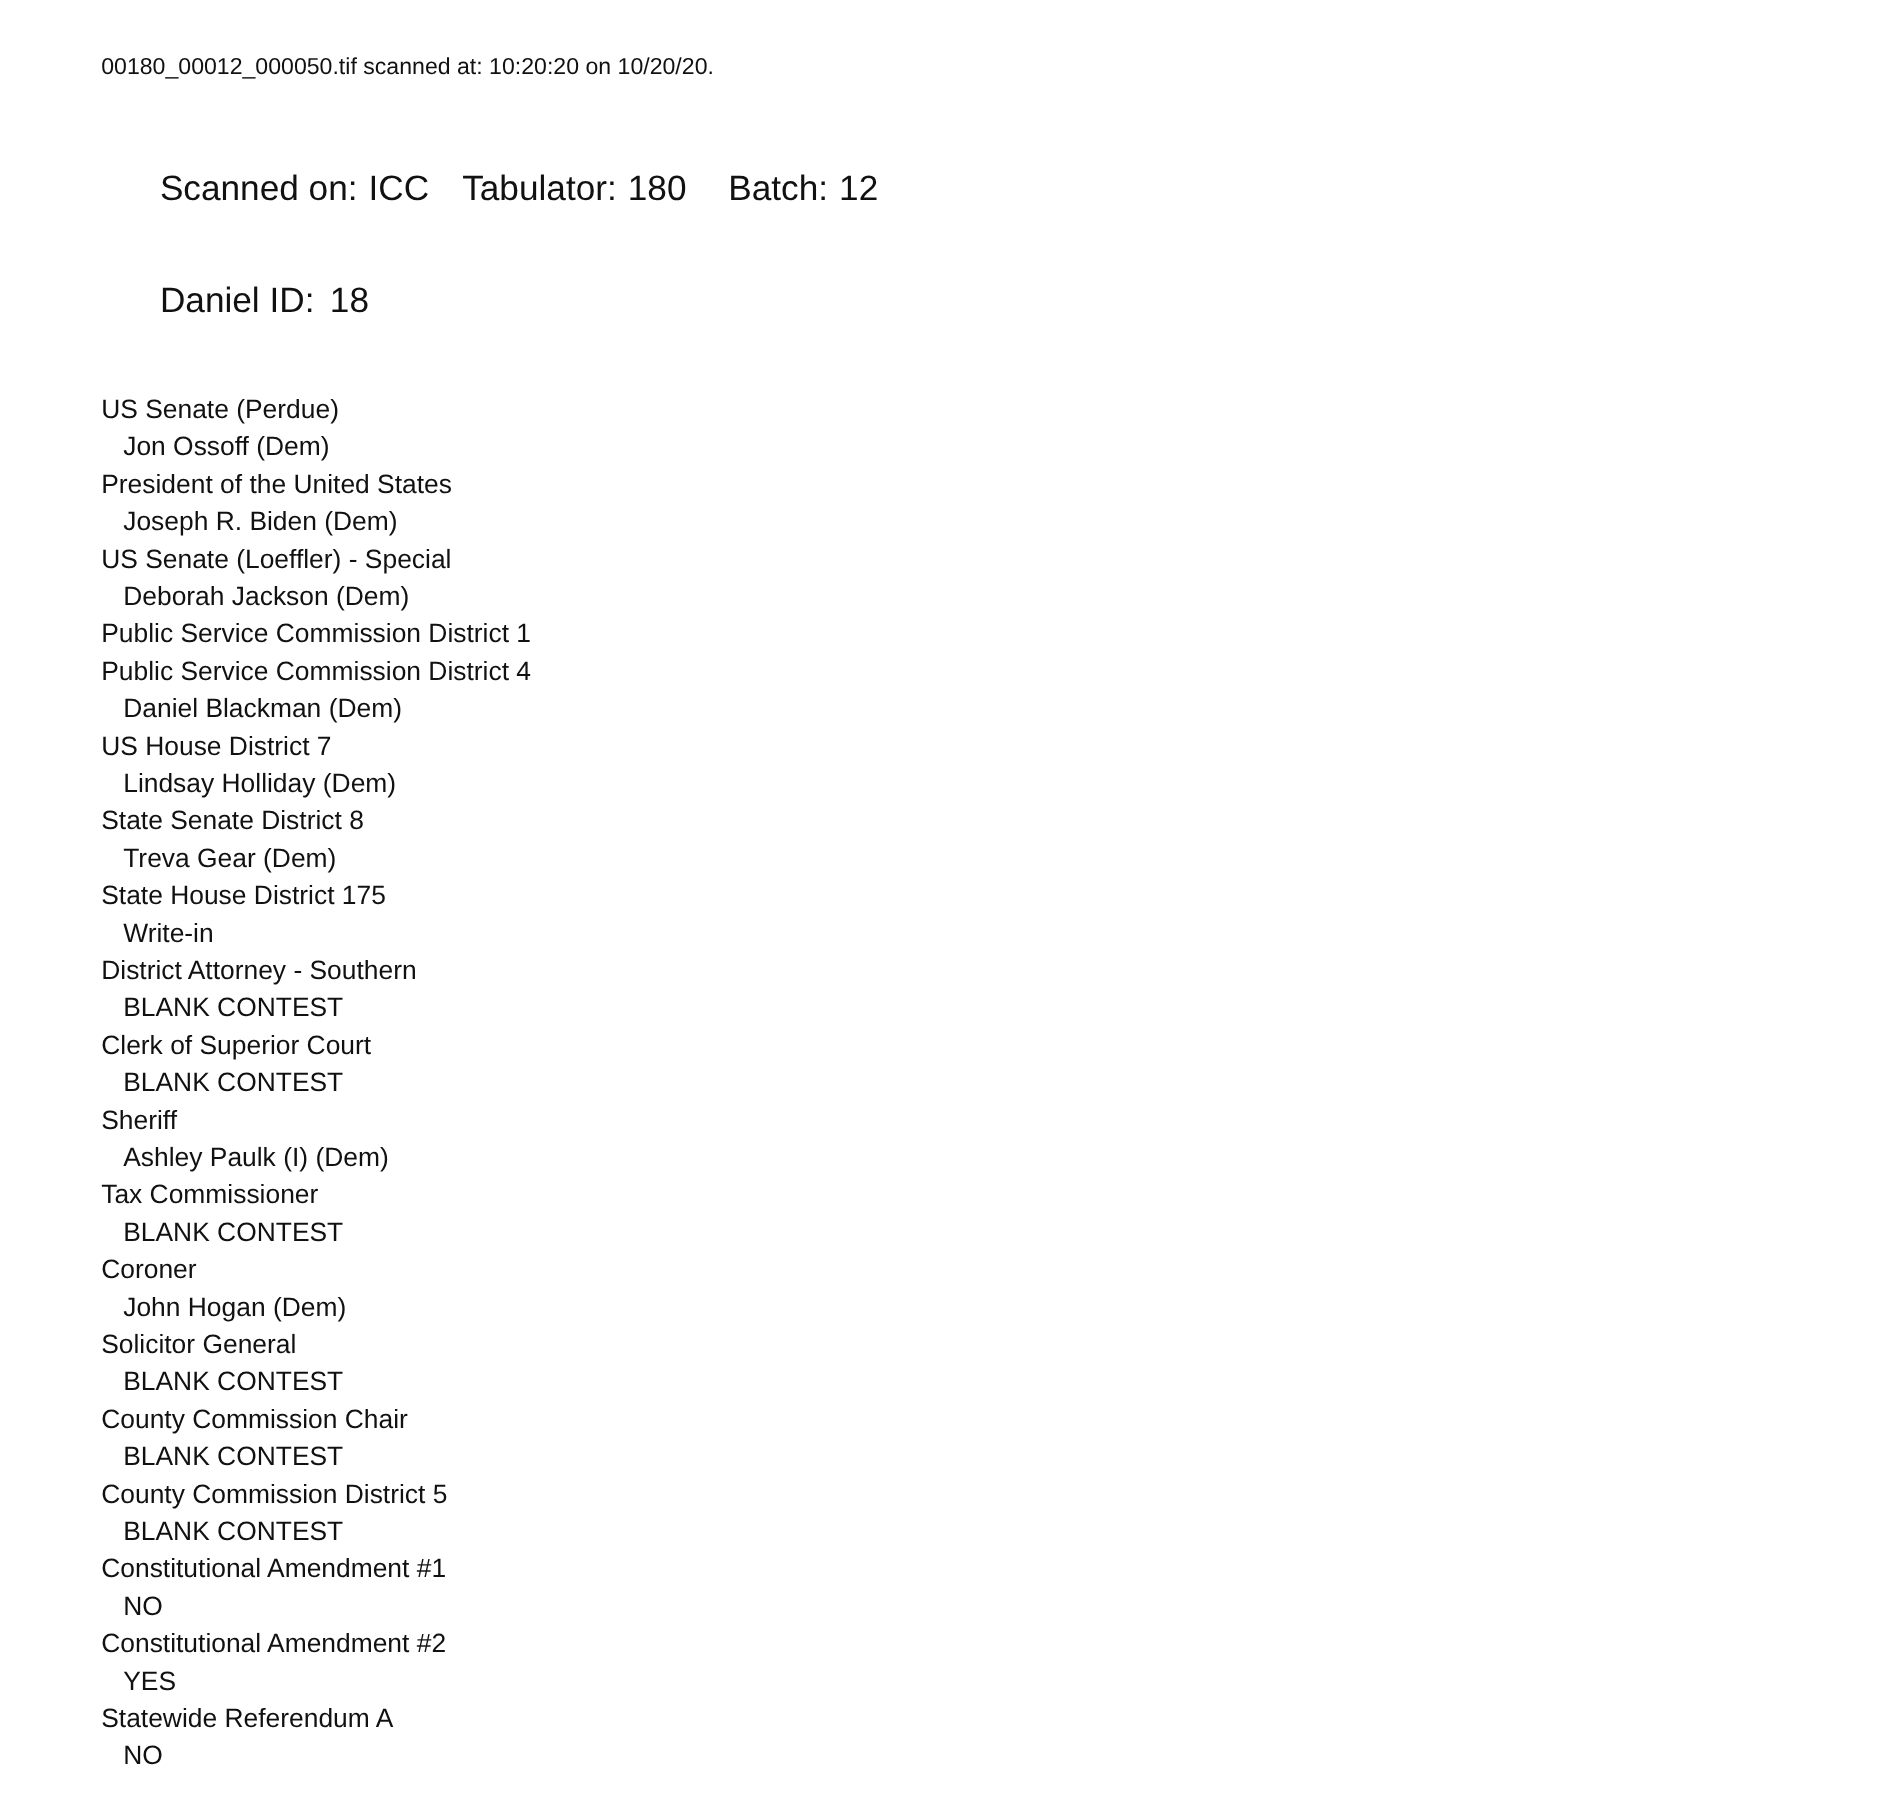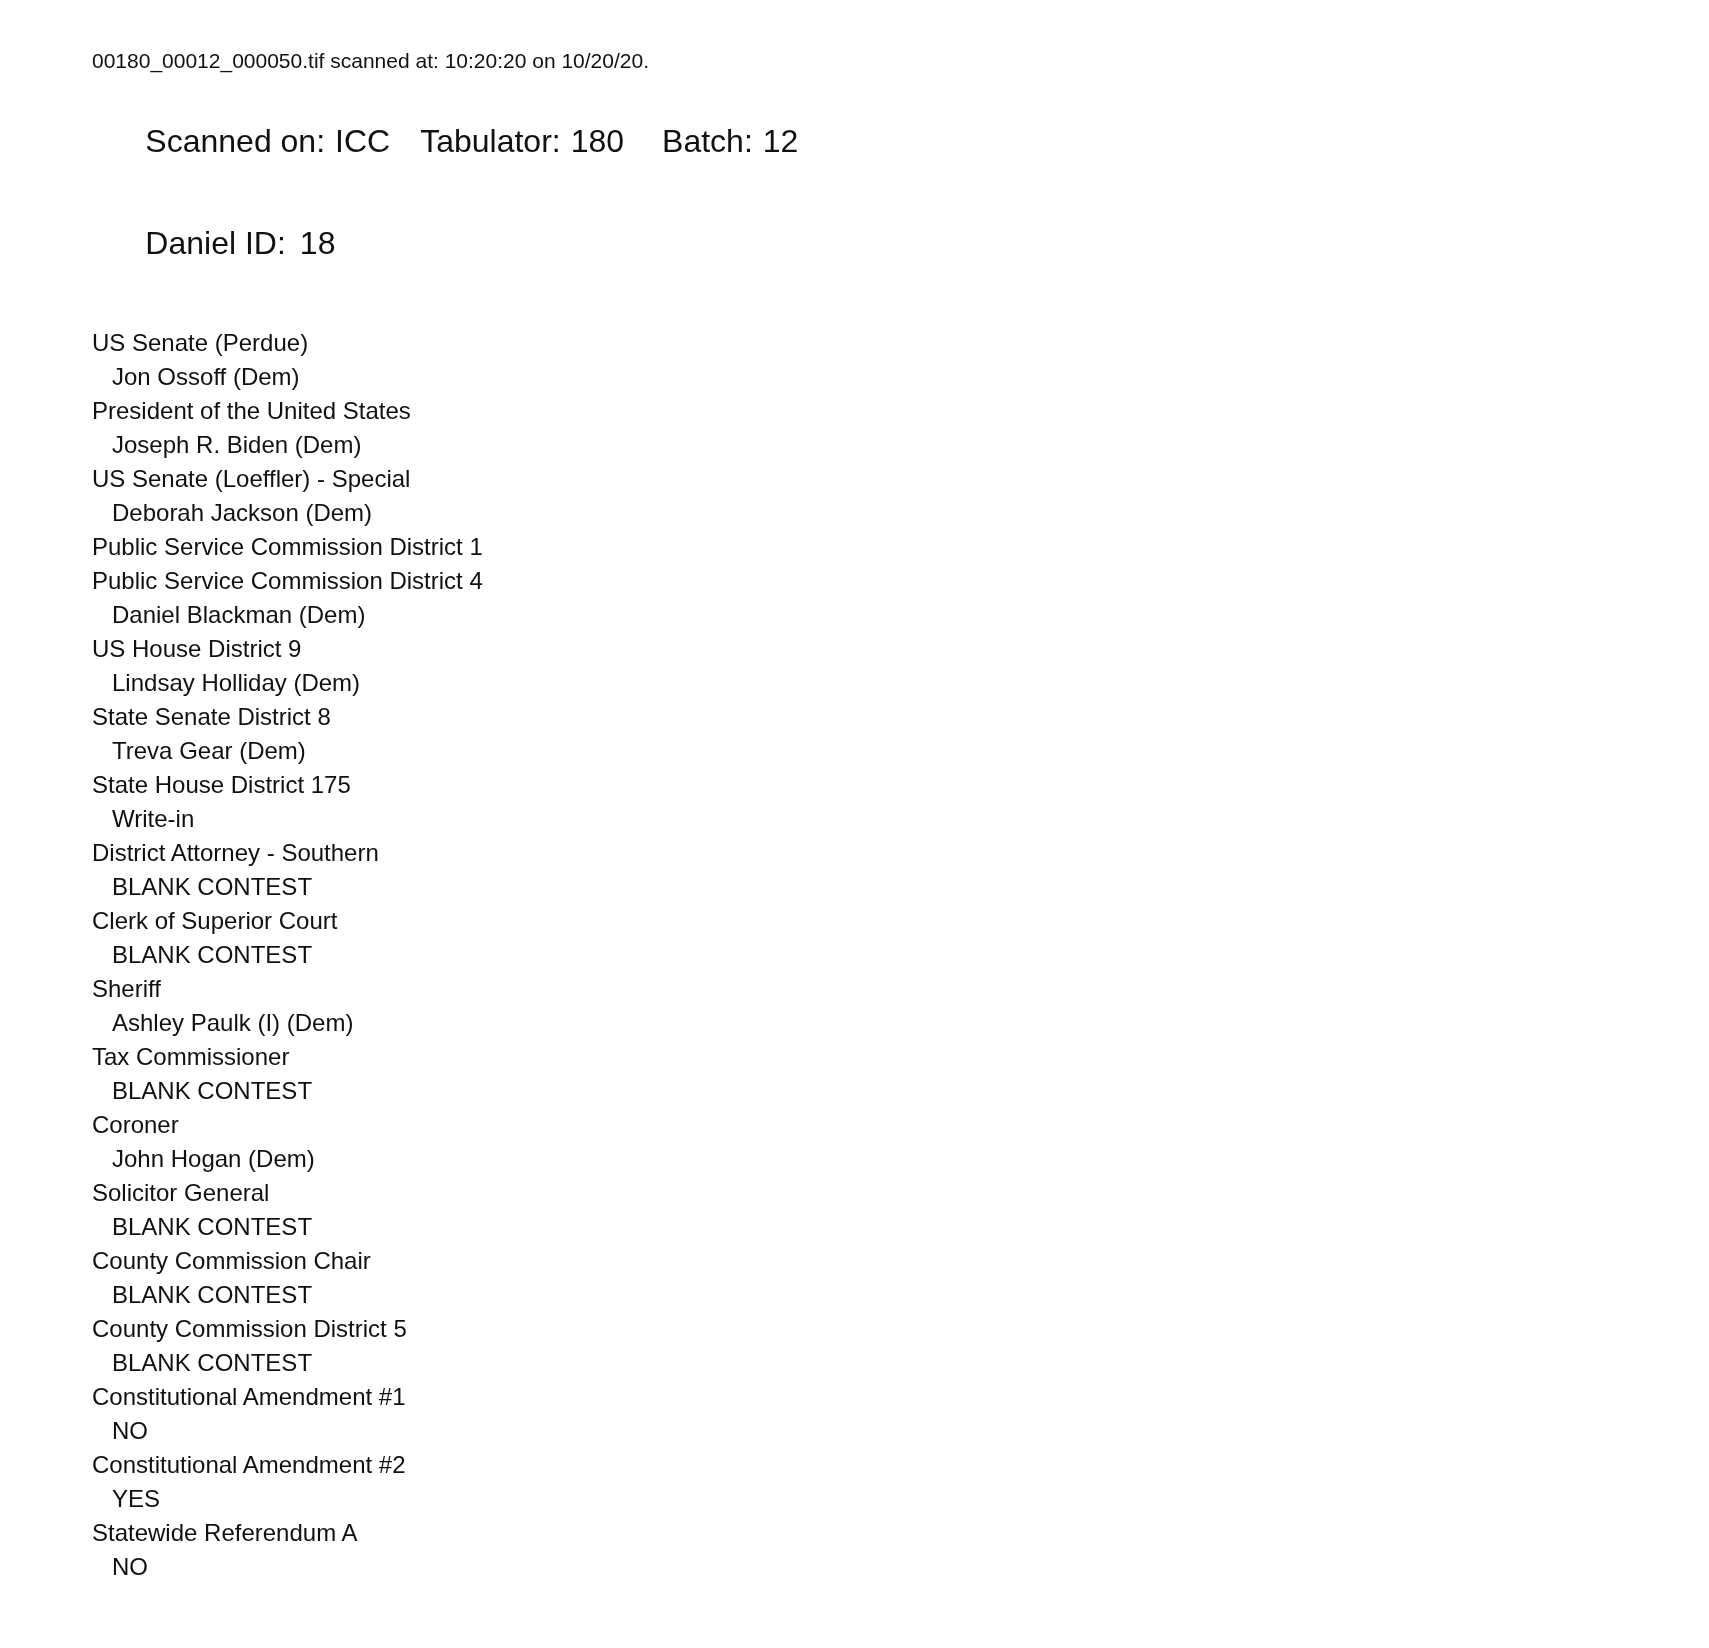--- a/index.html
+++ b/index.html
@@ -17,21 +17,21 @@
   }
   .page {
     position: absolute;
     top: 48px;
     left: 92px;
     right: 60px;
   }
   .file-header {
     font-size: 21px;
     line-height: 26px;
-    margin-bottom: 16px;
+    margin-bottom: 46px;
     white-space: pre;
   }
   .scan-meta {
     font-size: 32px;
     line-height: 34px;
   }
   .scan-line {
     white-space: pre;
   }
   .scan-group { display: inline; }
@@ -88,21 +88,21 @@
     <div class="contest">
       <div class="contest-name">Public Service Commission District 1</div>
     </div>
 
     <div class="contest">
       <div class="contest-name">Public Service Commission District 4</div>
       <div class="contest-selection">Daniel Blackman (Dem)</div>
     </div>
 
     <div class="contest">
-      <div class="contest-name">US House District 9</div>
+      <div class="contest-name">US House District 7</div>
       <div class="contest-selection">Lindsay Holliday (Dem)</div>
     </div>
 
     <div class="contest">
       <div class="contest-name">State Senate District 8</div>
       <div class="contest-selection">Treva Gear (Dem)</div>
     </div>
 
     <div class="contest">
       <div class="contest-name">State House District 175</div>

